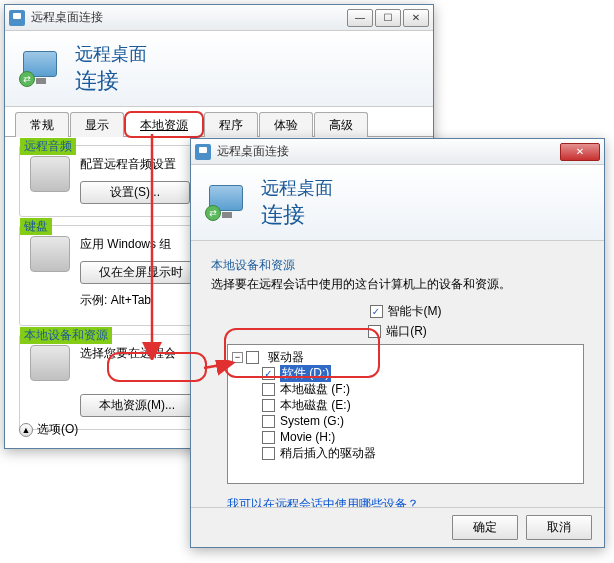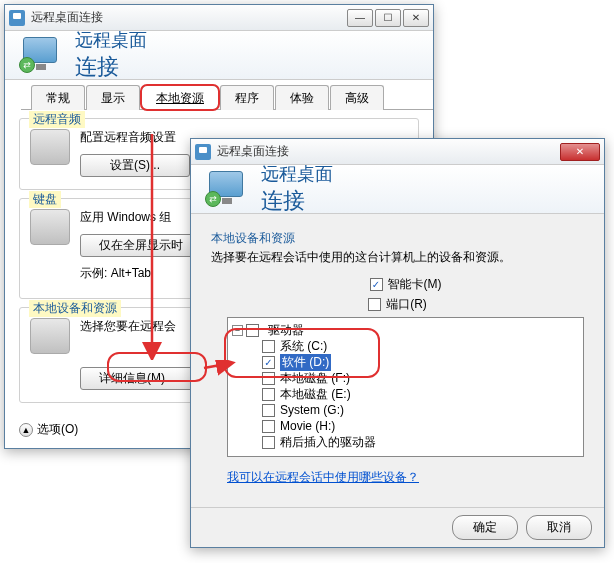--- a/index.html
+++ b/index.html
@@ -10,44 +10,44 @@
     .win2 { left: 190px; top: 138px; width: 415px; height: 410px; background: #f0f0f0; z-index: 2; }
     
     .titlebar { height: 26px; background: linear-gradient(#fdfdfd, #e8ecf0); border-bottom: 1px solid #ccc; display: flex; align-items: center; padding: 0 4px; }
     .titlebar-icon { width: 16px; height: 16px; margin-right: 6px; background: #4a8fc8; border-radius: 2px; position: relative; }
     .titlebar-icon::after { content: ""; position: absolute; width: 8px; height: 6px; background: #fff; top: 3px; left: 4px; border-radius: 1px; }
     .titlebar-text { flex: 1; color: #333; }
     .titlebar-btns { display: flex; gap: 2px; }
     .tbtn { width: 26px; height: 18px; border: 1px solid #888; background: linear-gradient(#fefefe,#e0e0e0); border-radius: 2px; display: flex; align-items: center; justify-content: center; font-size: 10px; color: #333; }
     .tbtn.close { background: linear-gradient(#e49090,#c83030); color: #fff; width: 40px; border-color: #a02020; }
     
-    .banner { height: 49px; background: linear-gradient(#fff,#eef3f8); border-bottom: 1px solid #ccc; display: flex; align-items: center; padding: 0 14px; }
+    .banner { height: 76px; background: linear-gradient(#fff,#eef3f8); border-bottom: 1px solid #ccc; display: flex; align-items: center; padding: 0 14px; }
     .banner-icon { width: 44px; height: 40px; margin-right: 12px; position: relative; }
     .banner-icon .monitor { width: 34px; height: 26px; background: linear-gradient(#9fc8e8,#5a9fd0); border: 1px solid #4078a0; border-radius: 3px; position: absolute; top: 2px; left: 4px; }
     .banner-icon .monitor::after { content:""; position:absolute; left:12px; top:26px; width:10px; height:6px; background:#888; }
     .banner-icon .badge { position: absolute; bottom: 2px; left: 0; width: 16px; height: 16px; background: #5cb85c; border: 1px solid #3a8a3a; border-radius: 50%; display:flex; align-items:center; justify-content:center; color:#fff; font-size:9px; }
     .banner-icon .badge::after { content:"⇄"; }
     .banner-title { color: #1a5a9a; }
     .banner-title .l1 { font-size: 18px; font-weight: normal; }
     .banner-title .l2 { font-size: 22px; font-weight: normal; }
     
-    .tabs { height: 26px; display: flex; border-bottom: 1px solid #aaa; padding: 0 10px; margin-top: 4px; margin-left: 16px; }
+    .tabs { height: 26px; display: flex; border-bottom: 1px solid #aaa; padding: 0 10px; margin-top: 4px; }
     .tab { padding: 4px 14px 0; border: 1px solid #aaa; border-bottom: none; background: #f4f4f4; margin-right: 1px; border-radius: 3px 3px 0 0; position: relative; top: 1px; }
     .tab.active { background: #fff; border-bottom: 1px solid #fff; text-decoration: underline; }
     .tab.highlight { outline: 2px solid #e03030; outline-offset: -1px; border-radius: 6px; }
     
     .content { padding: 8px 14px; }
     .group { border: 1px solid #d0d0d0; border-radius: 3px; padding: 10px 10px 10px 10px; margin-bottom: 8px; position: relative; }
-    .group-title { position: absolute; top: -8px; left: 9px; background: #fef9c3; padding: 0 4px; color: #1a5a9a; }
+    .group-title { position: absolute; top: -8px; left: 0; background: #84cc16; padding: 0 4px; color: #1a5a9a; }
     .group-row { display: flex; align-items: flex-start; }
     .group-icon { width: 40px; height: 36px; background: #ddd; border-radius: 4px; margin-right: 10px; flex-shrink: 0; background: linear-gradient(#e8e8e8,#c0c0c0); border:1px solid #aaa; }
     .group-body { flex: 1; }
     .group-text { margin-bottom: 6px; }
     .btn { display: inline-block; border: 1px solid #888; background: linear-gradient(#fefefe,#e4e4e4); padding: 2px 18px; border-radius: 3px; margin: 2px 0; min-width: 110px; text-align: center; }
-    .btn2 { border: 1px solid #888; background: linear-gradient(#fefefe,#e4e4e4); padding: 3px 20px; border-radius: 11px; }
+    .btn2 { border: 1px solid #888; background: linear-gradient(#fefefe,#e4e4e4); padding: 3px 20px; border-radius: 1px; }
     
     .check-row { display: flex; align-items: center; margin: 3px 0; justify-content: center; }
     .chk { width: 13px; height: 13px; border: 1px solid #707070; background: #fff; margin-right: 5px; display:flex; align-items:center; justify-content:center; font-size:10px; color:#2060c0; }
     .chk.checked::after { content:"✓"; }
     
     .tree { border: 1px solid #888; background: #fff; padding: 4px; margin: 4px 0 6px; height: 140px; overflow: hidden; }
     .tree-row { display: flex; align-items: center; height: 16px; }
     .tree-indent { display:inline-block; }
     .expander { width: 11px; height: 11px; border: 1px solid #888; display: inline-flex; align-items:center; justify-content:center; font-size:9px; margin-right: 3px; background:#fff; }
     .tree-label.selected { background: #316ac5; color: #fff; padding: 0 2px; }
@@ -118,21 +118,21 @@
     <div class="group">
       <div class="group-title">本地设备和资源</div>
       <div class="group-row">
         <div class="group-icon"></div>
         <div class="group-body">
           <div class="group-text">选择您要在远程会</div>
           <div class="check-row">
             <div class="chk checked"></div>
             <span>打印机(T)</span>
           </div>
-          <div class="btn" style="margin-top:6px;">详细信息(M)...</div>
+          <div class="btn" style="margin-top:6px;">本地资源(M)...</div>
         </div>
       </div>
     </div>
   </div>
   <div style="position:absolute; bottom:10px; left:14px; display:flex; align-items:center;">
     <span class="expand-arrow">▲</span>
     <span>选项(O)</span>
   </div>
 </div>
 
@@ -178,25 +178,20 @@
     </div>
     
     <div class="tree" style="margin-left:16px;">
       <div class="tree-row">
         <span class="expander">−</span>
         <div class="chk"></div>
         <span style="margin-left:4px;">驱动器</span>
       </div>
       <div class="tree-row">
           <span class="tree-indent" style="width:30px;"></span>
-          <div class="chk"></div>
-          <span class="tree-label">系统 (C:)</span>
-        </div>
-      <div class="tree-row">
-          <span class="tree-indent" style="width:30px;"></span>
           <div class="chk checked"></div>
           <span class="tree-label selected">软件 (D:)</span>
         </div>
       <div class="tree-row">
           <span class="tree-indent" style="width:30px;"></span>
           <div class="chk"></div>
           <span class="tree-label">本地磁盘 (F:)</span>
         </div>
       <div class="tree-row">
           <span class="tree-indent" style="width:30px;"></span>

